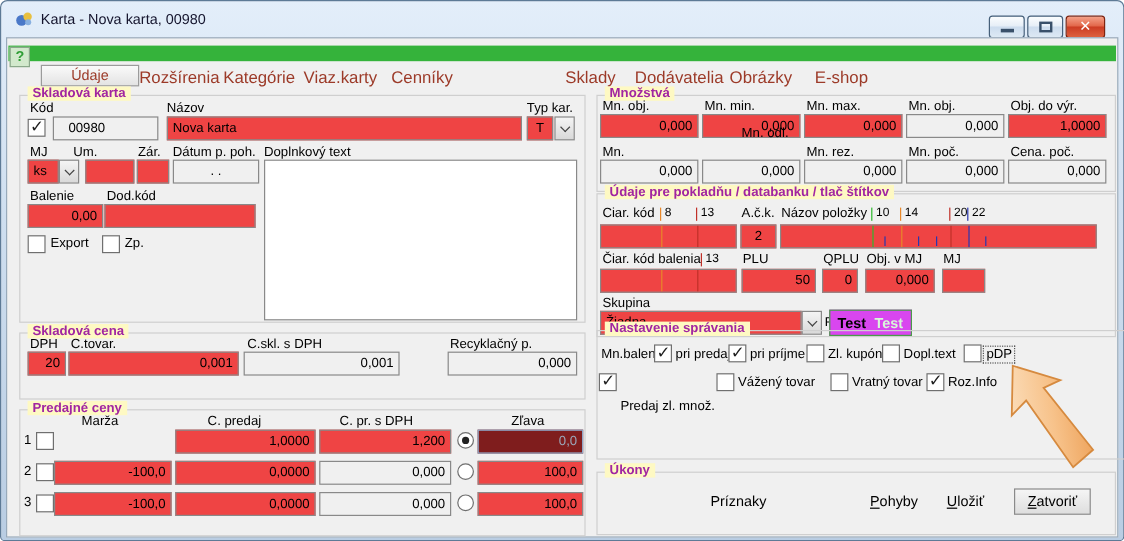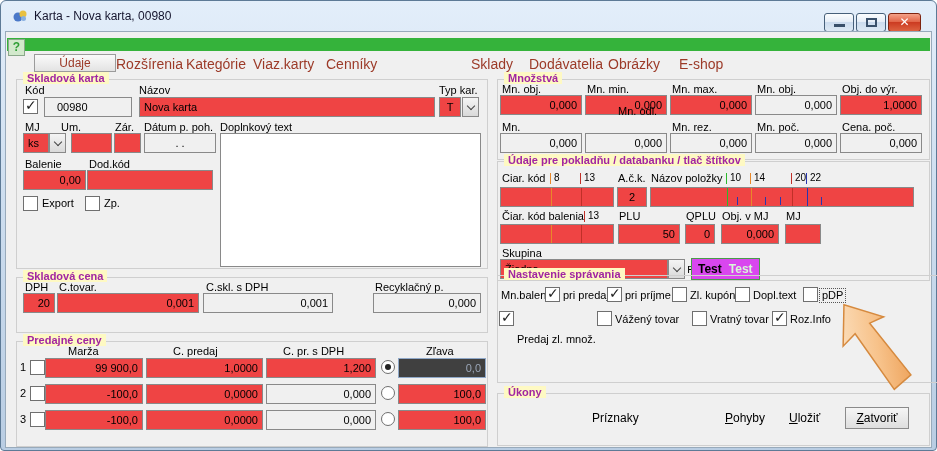--- a/index.html
+++ b/index.html
@@ -25,21 +25,21 @@
             font-size:12px; color:#9c3a28; display:flex; align-items:center; justify-content:center; }
   .tablbl { position:absolute; top:24px; font-size:14px; color:#9c3a28; white-space:nowrap; }
   .grp { position:absolute; border:1px solid #cfcfcf; }
   .gt { position:absolute; top:-8px; left:6px; background:#fef9c3; padding:0 4px; font-size:11px; font-weight:bold; color:#a125a1; white-space:nowrap; }
   .lbl { position:absolute; font-size:11px; color:#000; white-space:nowrap; line-height:13px; }
   .fld { position:absolute; height:20px; background:#ef4444; border:1px solid #898989; font-size:11px;
          display:flex; align-items:center; padding:0 4px; overflow:hidden; }
   .fld.dis { background:#f0f0f0; }
   .fld.r { justify-content:flex-end; }
   .fld.c { justify-content:center; }
-  .fld.zdis { background:#404040; border-color:#8fa8c8; color:#9aa6b8; }
+  .fld.zdis { background:#7f1d1d; border-color:#8fa8c8; color:#9aa6b8; }
   .cb { position:absolute; width:15px; height:15px; background:#fff; border:1px solid #6f6f6f; }
   .cb.on::after { content:"✓"; position:absolute; left:1px; top:-3px; font-size:14px; font-weight:bold; color:#1d1d1d; }
   .radio { position:absolute; width:14px; height:14px; border:1px solid #6f6f6f; border-radius:50%; background:#fff; }
   .radio.on::after { content:""; position:absolute; left:3px; top:3px; width:6px; height:6px; border-radius:50%; background:#222; }
   .cbtn { position:absolute; height:20px; width:17px; background:linear-gradient(#f4f4f4,#d9d9d9); border:1px solid #898989;
           display:flex; align-items:center; justify-content:center; }
   .chev { width:6px; height:6px; border-right:1.5px solid #444; border-bottom:1.5px solid #444; transform:rotate(45deg); margin-top:-3px; }
   .ta { position:absolute; background:#fff; border:1px solid #898989; }
   .mark { position:absolute; width:1px; height:11px; }
   .mk { position:absolute; font-size:10px; color:#000; line-height:11px; }
@@ -147,21 +147,20 @@
 
     <div class="grp" style="left:10px;top:309px;width:472px;height:106px;">
       <span class="gt">Predajné ceny</span>
       <span class="lbl" style="left:51px;top:3px;">Marža</span>
       <span class="lbl" style="left:156px;top:3px;">C. predaj</span>
       <span class="lbl" style="left:266px;top:3px;">C. pr. s DPH</span>
       <span class="lbl" style="left:409px;top:3px;">Zľava</span>
 
       <span class="lbl" style="left:3px;top:19px;">1</span>
       <span class="cb" style="left:13px;top:18px;"></span>
-      <div class="fld r" style="left:28px;top:16px;width:98px;">99 900,0</div>
       <div class="fld r" style="left:129px;top:16px;width:117px;">1,0000</div>
       <div class="fld r" style="left:249px;top:16px;width:110px;">1,200</div>
       <span class="radio on" style="left:364px;top:18px;"></span>
       <div class="fld zdis r" style="left:381px;top:16px;width:88px;">0,0</div>
 
       <span class="lbl" style="left:3px;top:45px;">2</span>
       <span class="cb" style="left:13px;top:44px;"></span>
       <div class="fld r" style="left:28px;top:42px;width:98px;">-100,0</div>
       <div class="fld r" style="left:129px;top:42px;width:117px;">0,0000</div>
       <div class="fld dis r" style="left:249px;top:42px;width:110px;">0,000</div>

